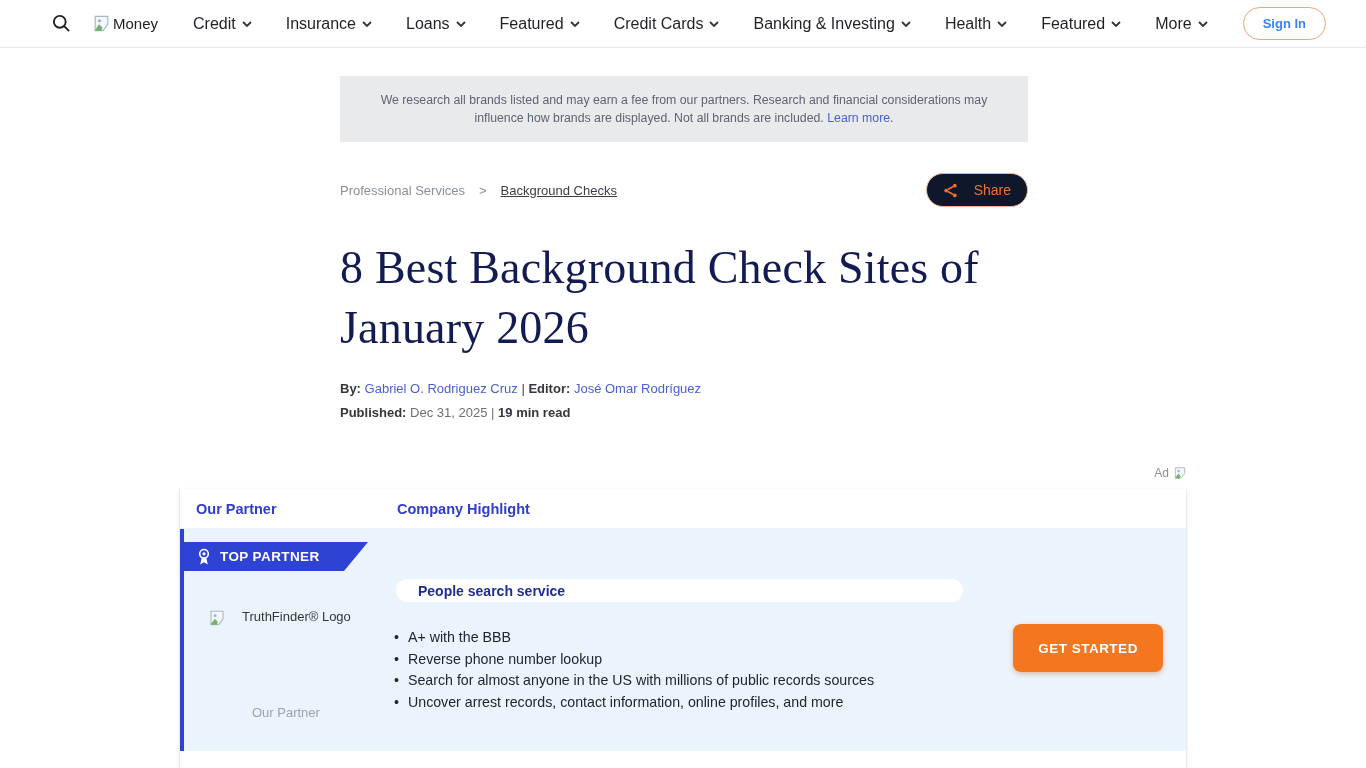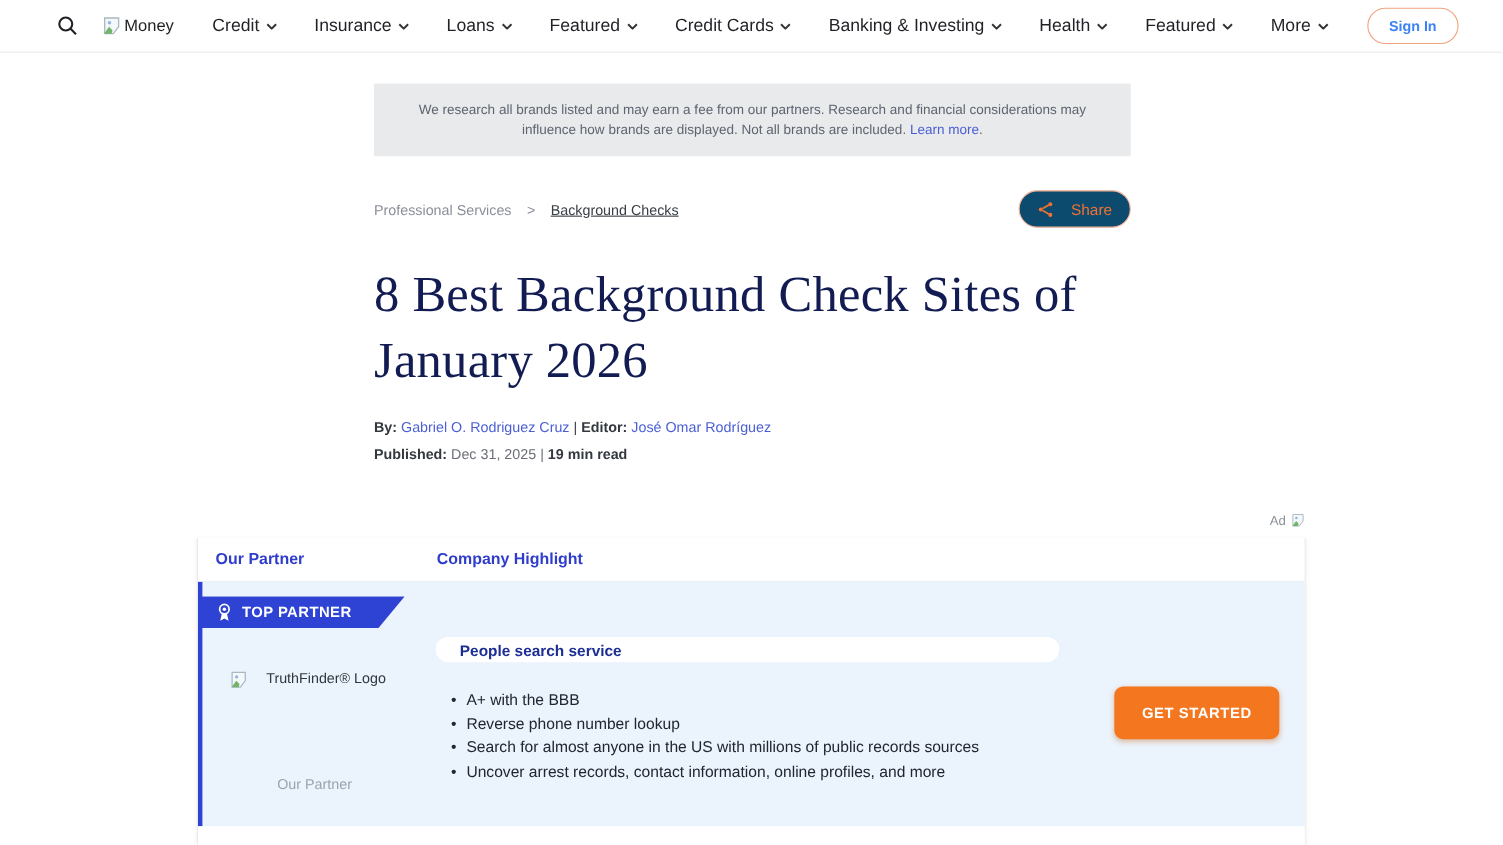--- a/index.html
+++ b/index.html
@@ -28,21 +28,21 @@
   .disclaimer { margin-top:28px; background:#e9eaec; border-radius:0; padding:15px 30px;
                 text-align:center; font-size:12.3px; line-height:18px; color:#5d6570; }
   .disclaimer a { color:#4a5fd5; text-decoration:none; cursor:pointer; }
 
   .crumb-row { margin-top:30px; height:36px; display:flex; align-items:center;
                justify-content:space-between; }
   .crumbs { font-size:13px; color:#8a9099; display:flex; align-items:center; gap:14px; }
   .crumb-link { color:#8a9099; cursor:pointer; }
   .crumb-current { color:#393e45; text-decoration:underline; cursor:pointer; font-weight:500; }
   .share-btn { display:flex; align-items:center; gap:16px; border:1px solid #f2b297;
-               border-radius:999px; background:#0c4a6e; color:#ef7133; font-size:14px;
+               border-radius:999px; background:#0f172a; color:#ef7133; font-size:14px;
                padding:8px 16px; cursor:pointer; font-family:"Liberation Sans", sans-serif; }
 
   .title { margin-top:30px; font-family:"Liberation Serif", serif; font-weight:400;
            font-size:46px; line-height:60px; color:#121c52; letter-spacing:.2px; }
 
   .byline { margin-top:22px; font-size:13px; line-height:18px; color:#3b4046; }
   .byline .lbl { font-weight:700; color:#33383f; }
   .byline a { color:#4a5fd5; text-decoration:none; cursor:pointer; }
   .publine { margin-top:6px; font-size:13px; line-height:18px; color:#6b7078; }
   .publine .lbl { font-weight:700; color:#33383f; }
@@ -62,21 +62,21 @@
   .ribbon { position:absolute; top:13px; left:-4px; height:29px; width:188px;
             background:#2e43d4; color:#fff; display:flex; align-items:center; gap:9px;
             padding-left:17px; font-size:13.5px; font-weight:700; letter-spacing:.4px;
             clip-path:polygon(0 0, 100% 0, calc(100% - 24px) 100%, 0 100%); }
   .logo-area { position:absolute; left:24px; top:80px; display:flex; align-items:flex-start;
                gap:16px; font-size:13px; color:#32373d; cursor:pointer; }
   .partner-caption { position:absolute; left:68px; top:176px; font-size:13px; color:#9aa4ae; }
   .pill { position:absolute; left:212px; top:50px; width:567px; height:23px; background:#fff;
           border-radius:17px; display:flex; align-items:center; padding-left:22px;
           font-size:14px; font-weight:700; color:#1d2e93; }
-  .bullets { position:absolute; left:224px; top:98px; list-style:none; width:600px; }
+  .bullets { position:absolute; left:208px; top:98px; list-style:none; width:600px; }
   .bullets li { position:relative; padding-left:16px; font-size:14.2px; line-height:21.5px;
                 color:#21262f; }
   .bullets li::before { content:"•"; position:absolute; left:2px; color:#21262f; }
   .cta-btn { position:absolute; left:829px; top:95px; width:150px; height:48px;
              background:#f4761f; border:none; border-radius:8px; color:#fff; font-weight:700;
              font-size:13.5px; letter-spacing:.5px; cursor:pointer;
              box-shadow:0 2px 5px rgba(190,90,10,.35); font-family:"Liberation Sans", sans-serif; }
   .card-bottom-row { height:23px; background:#fff; }
 
   

